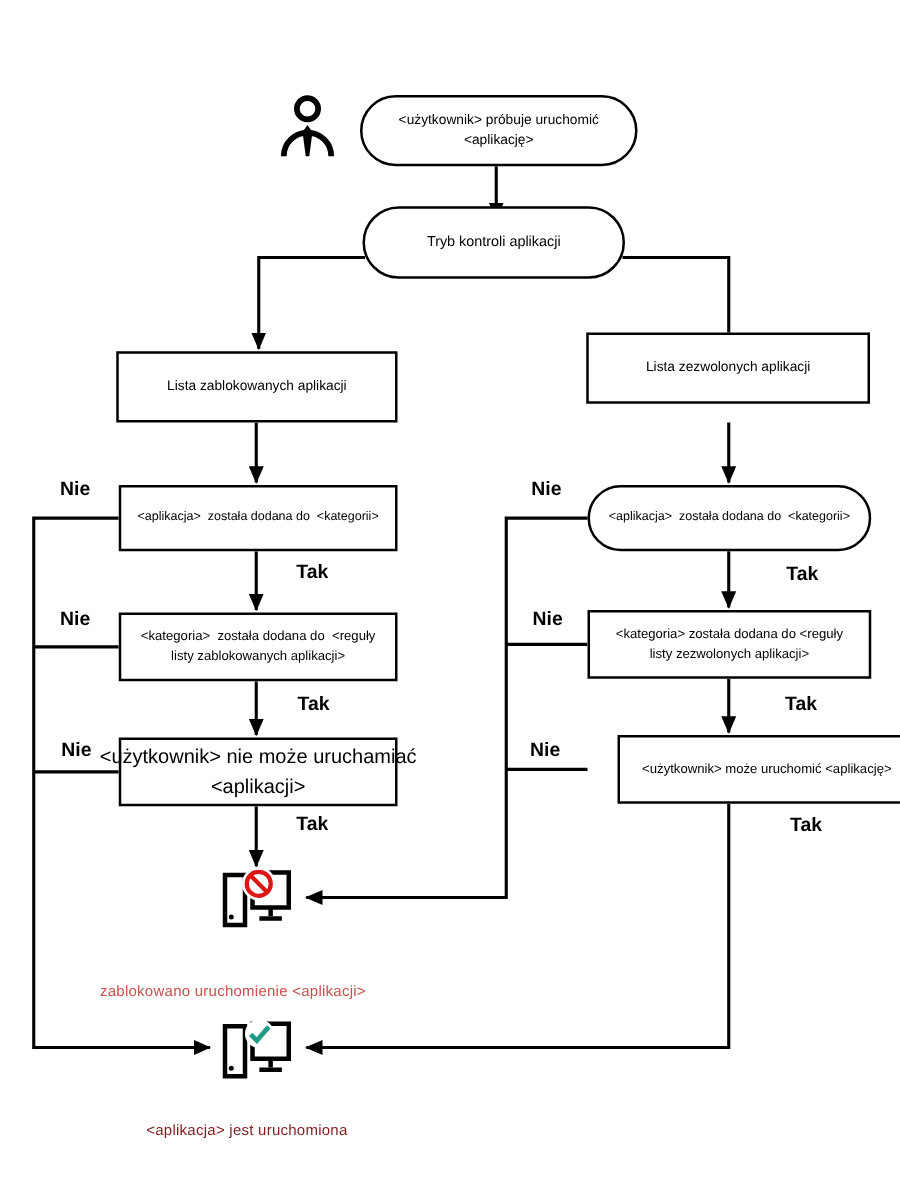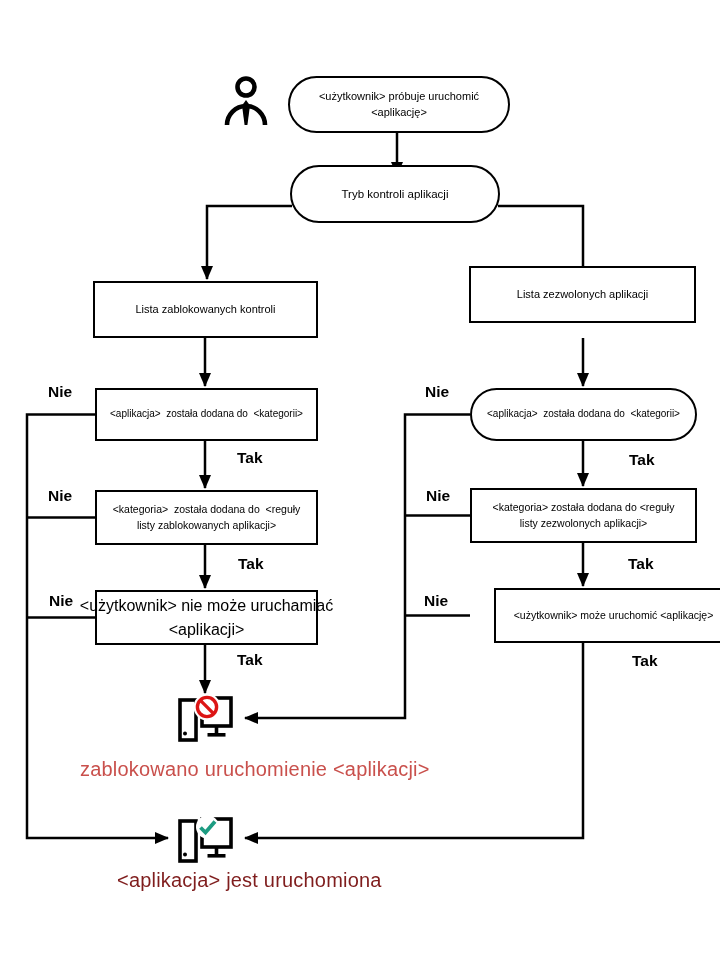--- a/index.html
+++ b/index.html
@@ -7,21 +7,21 @@
     width:720px;height:960px;background:#ffffff;position:relative;overflow:hidden;
     font-family:"Liberation Sans",sans-serif;color:#000;
   }
   .node{
     position:absolute;box-sizing:border-box;background:#fff;border:2.5px solid #000;
     display:flex;align-items:center;justify-content:center;text-align:center;
     white-space:pre;line-height:1.45;z-index:2;
   }
   .stadium{border-radius:29px;}
   .edge-label{position:absolute;font-size:15.5px;z-index:3;font-weight:bold;}
-  .outcome{position:absolute;font-size:20px;z-index:3;letter-spacing:0.2px;}
+  .outcome{position:absolute;font-size:12px;z-index:3;letter-spacing:0.2px;margin-top:28px;}
   .outcome.blocked{color:#c9504c;}
   .outcome.running{color:#7f1d1d;}
   .icon{position:absolute;z-index:2;}
   svg.wires{position:absolute;left:0;top:0;z-index:1;}
 </style>
 </head>
 <body>
 
 <svg class="wires" width="720" height="960" viewBox="0 0 720 960">
   <defs>
@@ -54,21 +54,21 @@
   <circle cx="25" cy="13" r="8.5" fill="none" stroke="#000" stroke-width="4.6"></circle>
   <path d="M6,51 a19,19 0 0 1 38,0" fill="none" stroke="#000" stroke-width="4.6"></path>
   <polygon points="25,26 29,31.5 26.4,51 23.6,51 21,31.5" fill="#000"></polygon>
 </svg>
 
 <div class="node stadium" style="left:288px;top:76px;width:222px;height:57px;font-size:11px">&lt;użytkownik&gt; próbuje uruchomić
 &lt;aplikację&gt;</div>
 
 <div class="node stadium" style="left:290px;top:165px;width:210px;height:58px;font-size:11.5px">Tryb kontroli aplikacji</div>
 
-<div class="node" style="left:93px;top:281px;width:225px;height:57px;font-size:11px">Lista zablokowanych kontroli</div>
+<div class="node" style="left:93px;top:281px;width:225px;height:57px;font-size:11px">Lista zablokowanych aplikacji</div>
 
 <div class="node" style="left:469px;top:266px;width:227px;height:57px;font-size:11px">Lista zezwolonych aplikacji</div>
 
 <div class="node" style="left:95px;top:388px;width:223px;height:53px;font-size:10px">&lt;aplikacja&gt;  została dodana do  &lt;kategorii&gt;</div>
 
 <div class="node stadium" style="left:470px;top:388px;width:227px;height:53px;font-size:10px;border-radius:27px">&lt;aplikacja&gt;  została dodana do  &lt;kategorii&gt;</div>
 
 <div class="node" style="left:95px;top:490px;width:223px;height:55px;font-size:10.5px">&lt;kategoria&gt;  została dodana do  &lt;reguły
 listy zablokowanych aplikacji&gt;</div>
 

